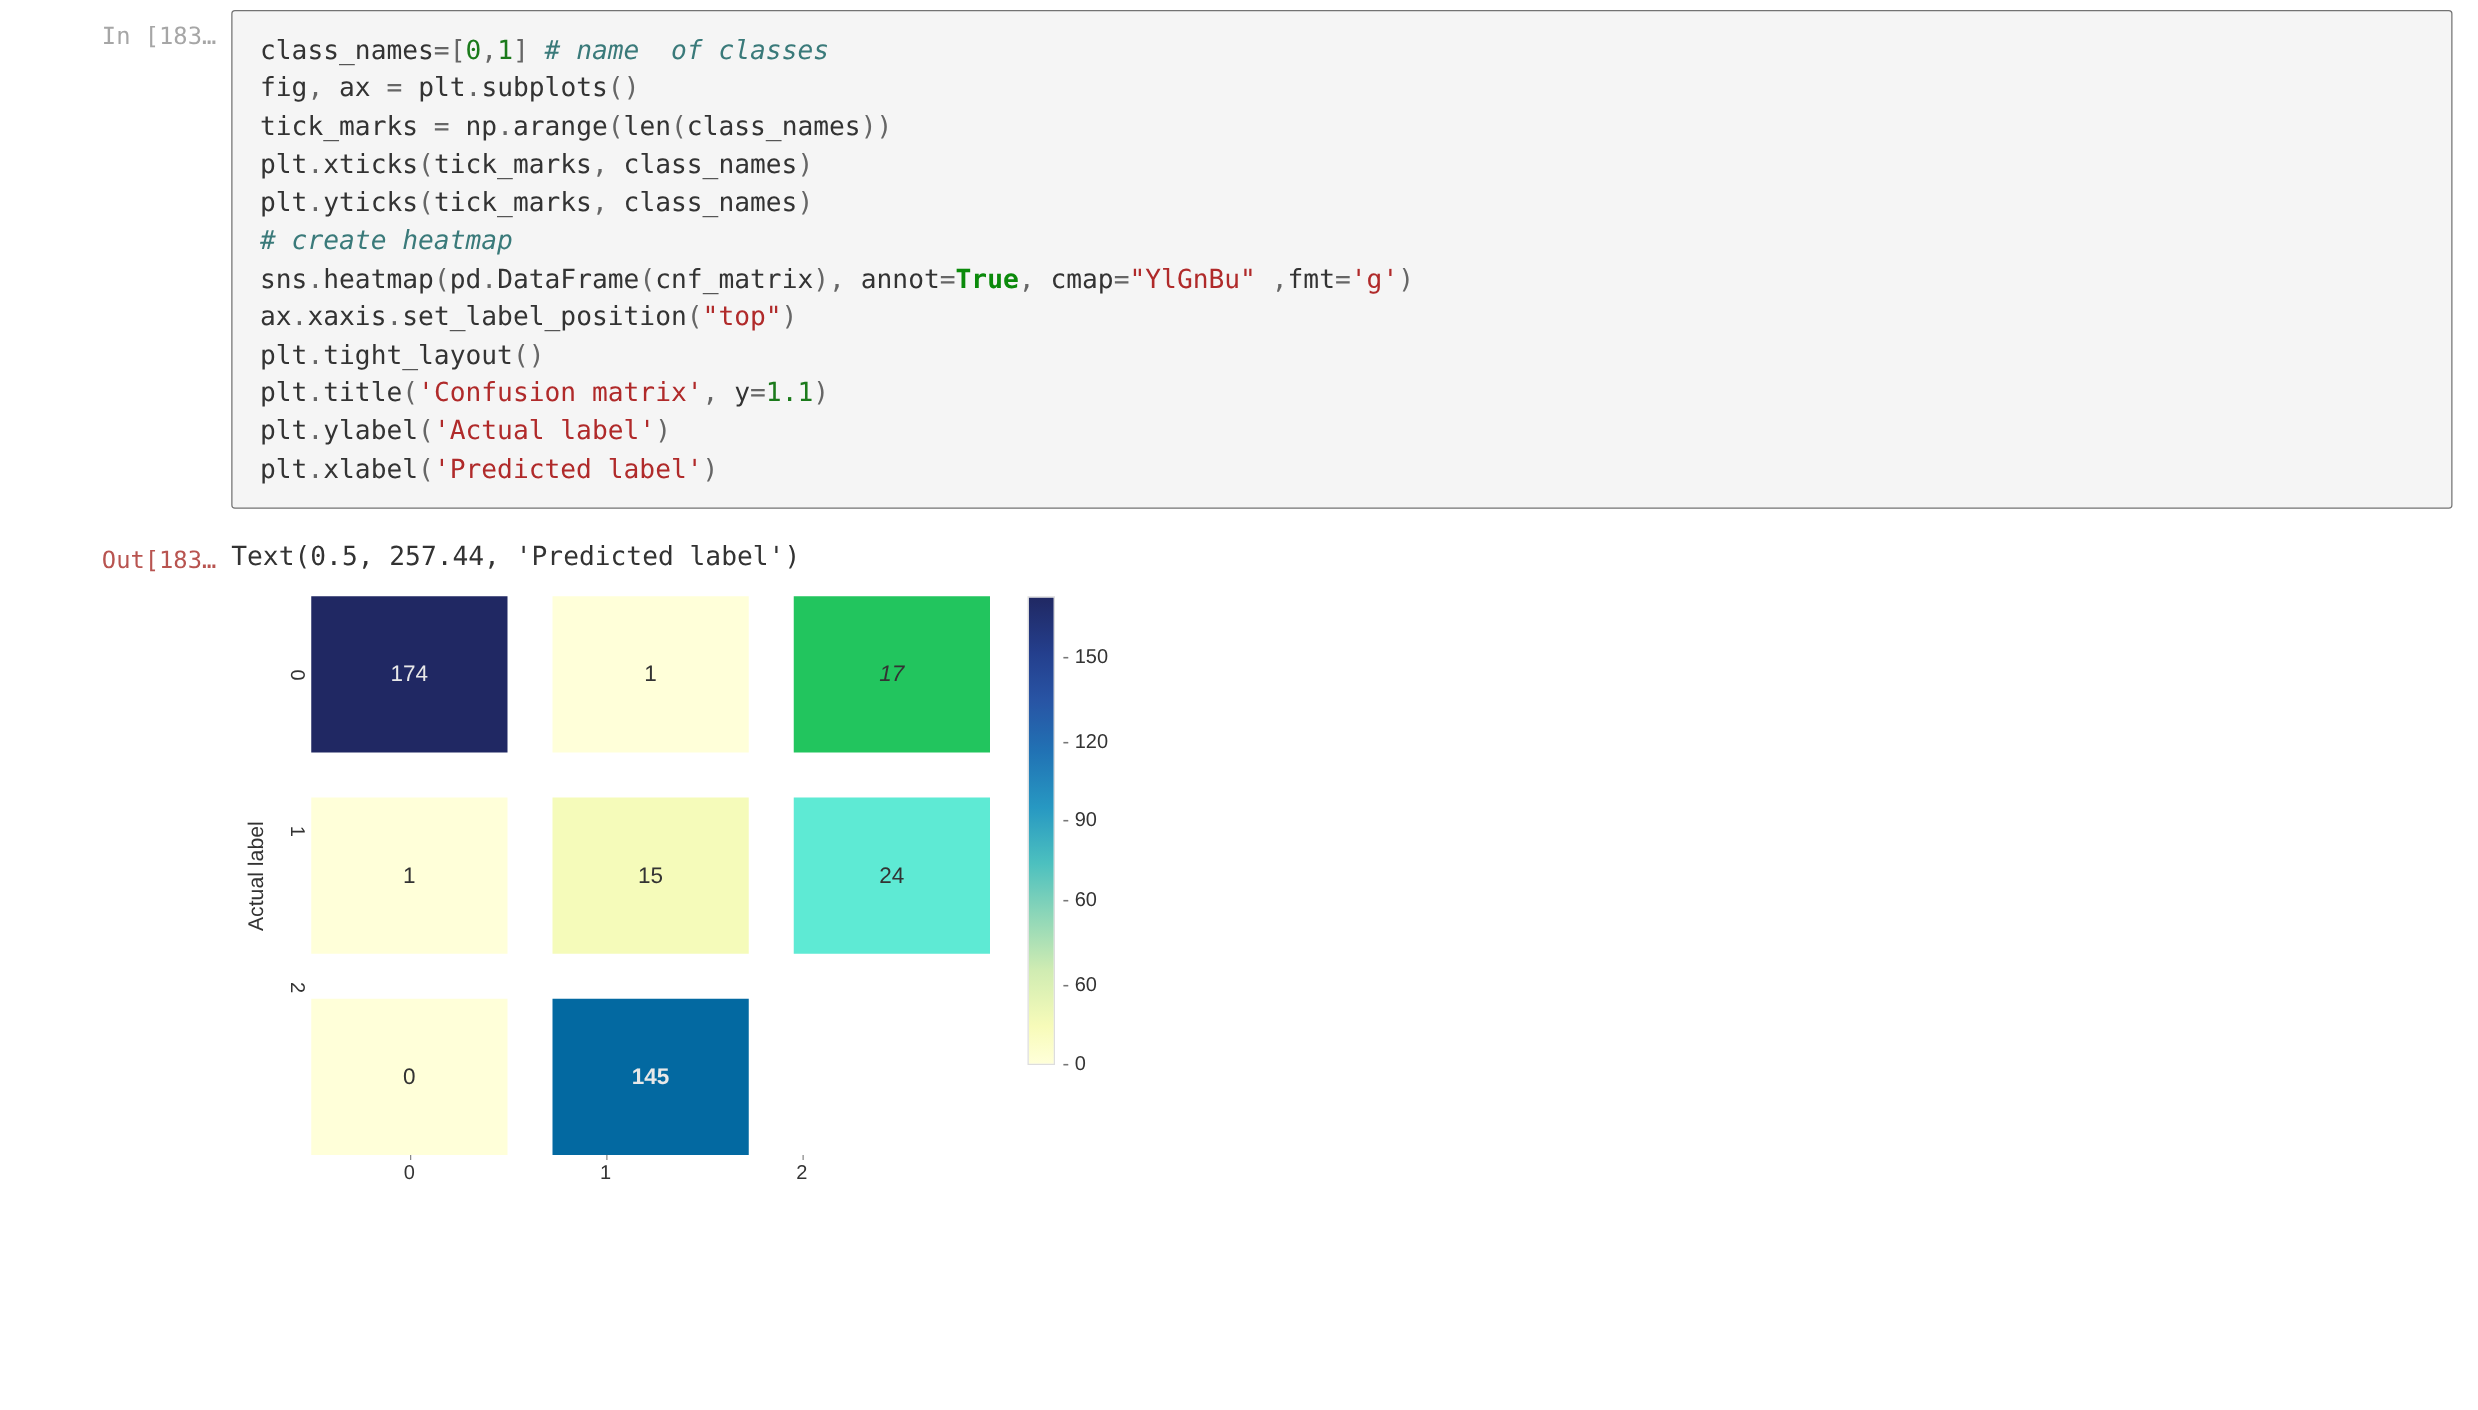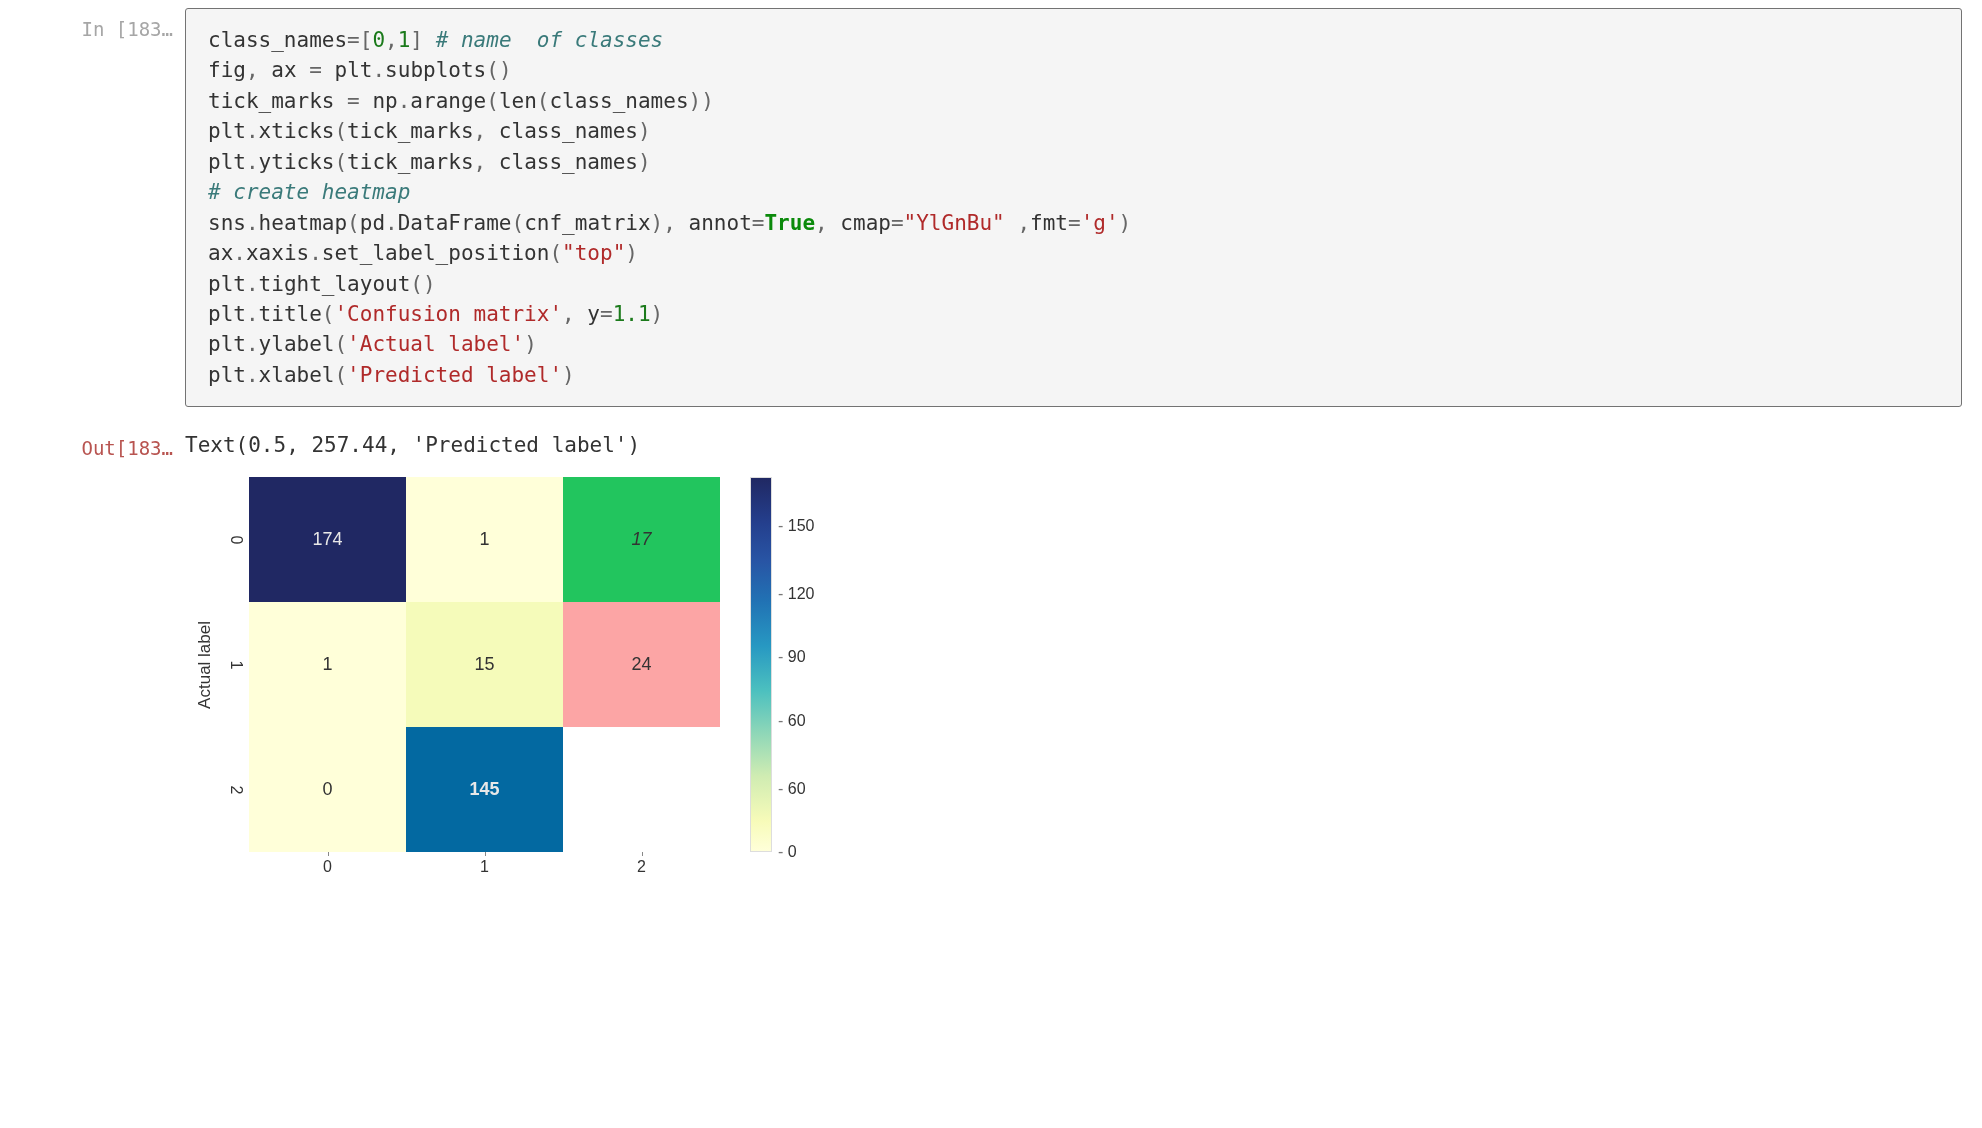--- a/index.html
+++ b/index.html
@@ -113,20 +113,21 @@
   }
   .y-tick span {
     transform: rotate(90deg);
     display: inline-block;
   }
   .heatmap-grid {
     display: grid;
     grid-template-columns: repeat(3, 157px);
     grid-template-rows: repeat(3, 125px);
     border: none;
+    gap: 36px;
   }
   .heat-cell {
     display: flex;
     align-items: center;
     justify-content: center;
     font-size: 18px;
     color: #333;
   }
   .colorbar-wrap {
     display: flex;
@@ -226,21 +227,21 @@
             <div class="y-tick">
               <span>2</span>
             </div>
           </div>
         <div class="heatmap-grid" id="heatmap-grid">
             <div class="heat-cell" style="background: rgb(32, 40, 99); color: rgb(232, 232, 232);">174</div>
             <div class="heat-cell" style="background: rgb(255, 255, 217); color: rgb(51, 51, 51);">1</div>
             <div class="heat-cell" style="background: #22c55e; color: rgb(51, 51, 51); font-style: italic;">17</div>
             <div class="heat-cell" style="background: rgb(255, 255, 217); color: rgb(51, 51, 51);">1</div>
             <div class="heat-cell" style="background: rgb(245, 251, 186); color: rgb(51, 51, 51);">15</div>
-            <div class="heat-cell" style="background: #fca5a5; color: rgb(51, 51, 51);">24</div>
+            <div class="heat-cell" style="background: #5eead4; color: rgb(51, 51, 51);">24</div>
             <div class="heat-cell" style="background: rgb(255, 255, 217); color: rgb(51, 51, 51);">0</div>
             <div class="heat-cell" style="background: #0369a1; color: rgb(232, 232, 232); font-weight: bold;">145</div>
           </div>
 
         <div class="colorbar-wrap">
           <div class="colorbar"></div>
           <div class="cb-ticks" id="cb-ticks">
               <div class="cb-tick" style="top: 13%;">150</div>
               <div class="cb-tick" style="top: 31%;">120</div>
               <div class="cb-tick" style="top: 48%;">90</div>

